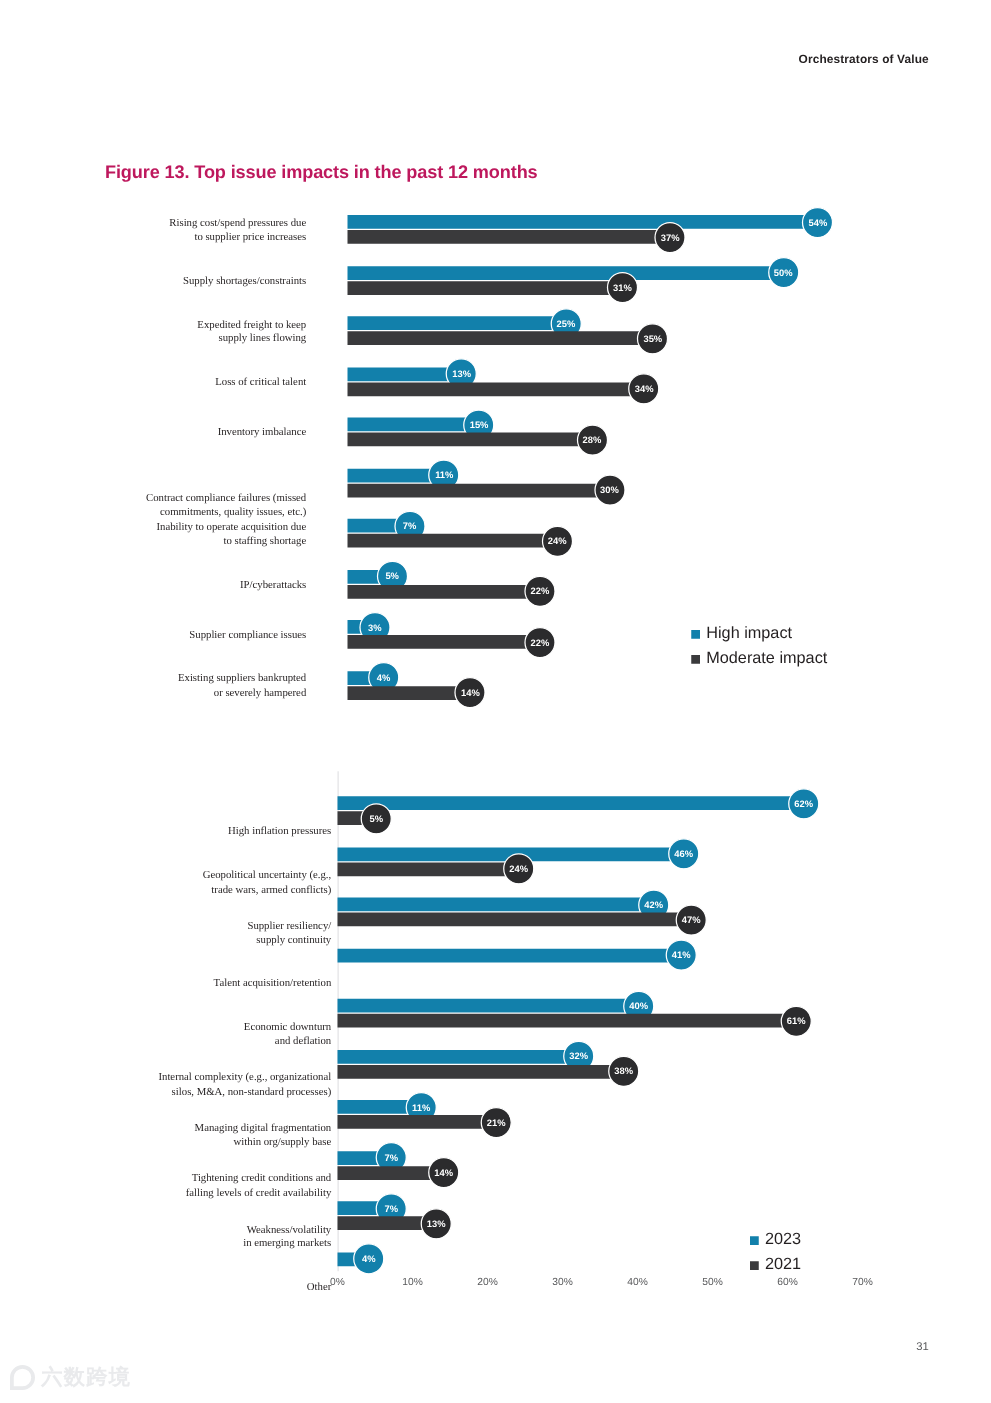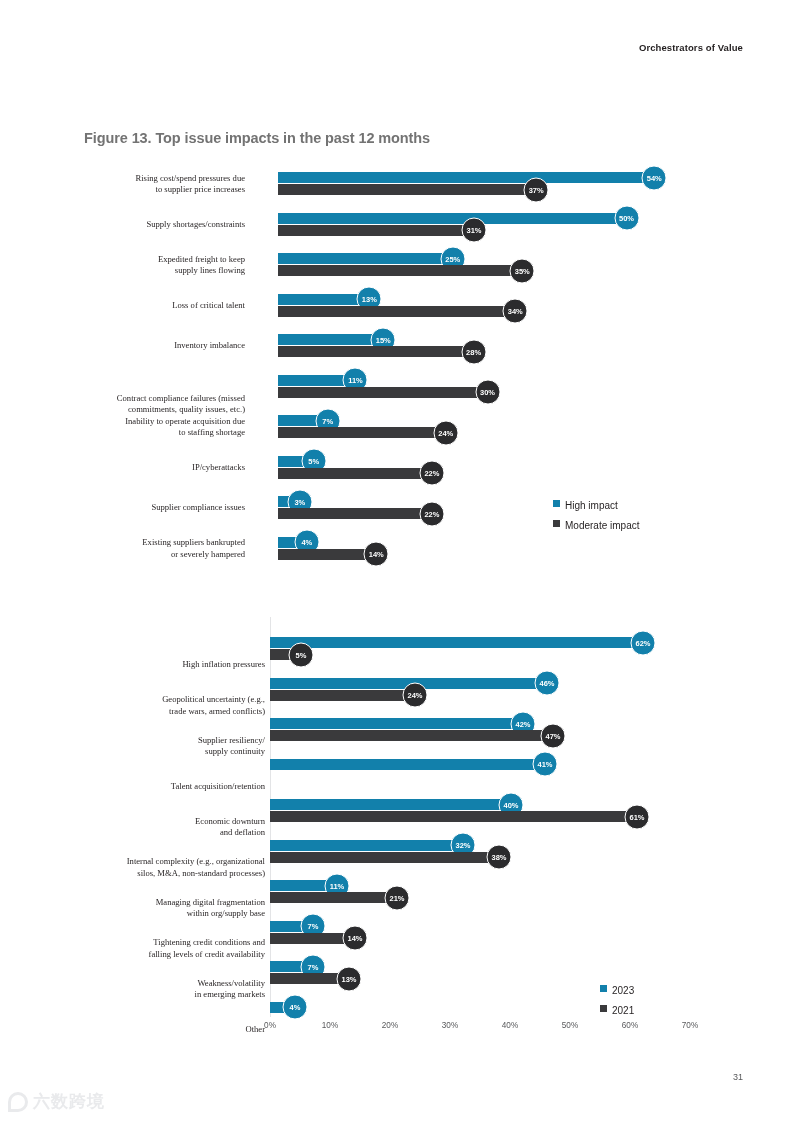--- a/index.html
+++ b/index.html
@@ -34,21 +34,21 @@
     box-sizing:border-box;
   }
 
   
   .figure{ position:absolute; left:0; width:793px; }
   #figure-13{ top:118px; }
   #figure-14{ top:595px; }
 
   .fig-title{
     margin-left:84px;
-    font-size:14.5px; font-weight:bold; color:#737373;
+    font-size:14.5px; font-weight:bold; color:#be185d;
     letter-spacing:-.1px;
   }
 
   .plot{ position:relative; margin-top:22px; height:400px; }
 
   
   .row{ position:absolute; left:0; width:793px; height:40px; }
   .cat-label{
     position:absolute; right:0; width:190px;
     text-align:right;
@@ -95,22 +95,22 @@
   .tick{
     position:absolute; transform:translateX(-50%);
     font-size:8.2px; color:#58595b;
   }
 
   
   .legend{ position:absolute; }
   #figure-13 .legend{ left:553px; top:332px; }
   #figure-14 .legend{ left:600px; top:368px; }
   .legend-item{
-    display:flex; align-items:flex-start; gap:5px;
-    font-size:10px; color:#231f20; margin-bottom:9px;
+    display:flex; align-items:flex-end; gap:5px;
+    font-size:13px; color:#231f20; margin-bottom:9px;
     line-height:11px;
   }
   .legend-swatch{ width:7px; height:7px; display:inline-block; }
 </style>
 </head>
 <body>
 
 <div class="running-head">Orchestrators of Value</div>
 
 <section class="figure" id="figure-13">
@@ -132,21 +132,21 @@
           </div>
         </div>
         <div class="row" style="top: 44.5px;">
           <div class="cat-label" style="top: 6px;">
             <div>Supply shortages/constraints</div>
           </div>
           <div class="bars">
             <div class="bar primary" style="width: 347.5px;">
               <span class="dot">50%</span>
             </div>
-            <div class="bar secondary" style="width: 195px;">
+            <div class="bar secondary" style="width: 219px;">
               <span class="dot">31%</span>
             </div>
           </div>
         </div>
         <div class="row" style="top: 85px;">
           <div class="cat-label" style="top: 0.5px;">
             <div>Expedited freight to keep</div>
             <div>supply lines flowing</div>
           </div>
           <div class="bars">

